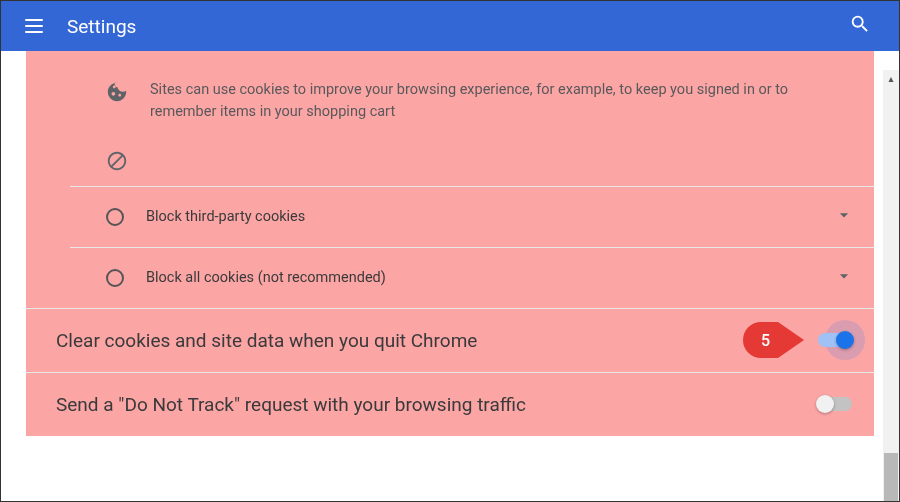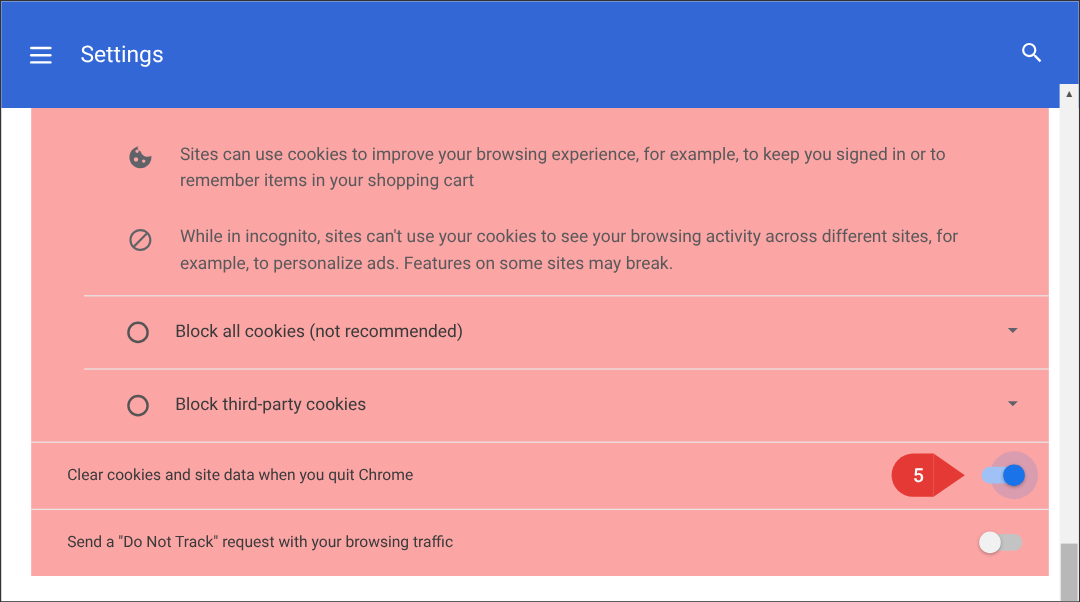--- a/index.html
+++ b/index.html
@@ -7,21 +7,21 @@
       font-family: Roboto, Arial, sans-serif;
       background: #fff;
       width: 900px;
       height: 502px;
       overflow: hidden;
       position: relative;
       border: 1px solid #333;
     }
     .header {
       background: #3367d6;
-      height: 89px;
+      height: 50px;
       display: flex;
       align-items: center;
       padding: 0 20px;
       color: #fff;
       justify-content: space-between;
     }
     .header-left {
       display: flex;
       align-items: center;
       gap: 20px;
@@ -109,21 +109,21 @@
     }
     .chevron svg { width: 20px; height: 20px; fill: #5f6368; }
     .toggle-row {
       display: flex;
       align-items: center;
       padding: 20px 22px 20px 30px;
       border-top: 1px solid #e8e8e8;
       position: relative;
     }
     .toggle-label {
-      font-size: 13px;
+      font-size: 19px;
       color: #3a3a3b;
       flex: 1;
     }
     .toggle {
       position: relative;
       width: 34px;
       height: 14px;
       cursor: pointer;
     }
     .toggle-track {
@@ -244,43 +244,42 @@
       </div>
       <div class="info-text">Sites can use cookies to improve your browsing experience, for example, to keep you signed in or to remember items in your shopping cart</div>
     </div>
 
     <div class="info-block">
       <div class="info-icon block-icon">
         <svg viewBox="0 0 24 24">
             <path d="M12 2C6.48 2 2 6.48 2 12s4.48 10 10 10 10-4.48 10-10S17.52 2 12 2zM4 12c0-4.42 3.58-8 8-8 1.85 0 3.55.63 4.9 1.69L5.69 16.9C4.63 15.55 4 13.85 4 12zm8 8c-1.85 0-3.55-.63-4.9-1.69L18.31 7.1C19.37 8.45 20 10.15 20 12c0 4.42-3.58 8-8 8z"></path>
           </svg>
       </div>
-      <div class="info-text">While in incognito, sites can't use your cookies to see your browsing activity across different sites, for example, to personalize ads. Features on some sites may break.</div>
+    </div>
+
+    <div class="option-row">
+      <div class="radio"></div>
+      <div class="option-label">Block third-party cookies</div>
+      <div class="chevron">
+        <svg viewBox="0 0 24 24">
+            <path d="M7 10l5 5 5-5z"></path>
+          </svg>
+      </div>
     </div>
 
     <div class="option-row">
       <div class="radio"></div>
       <div class="option-label">Block all cookies (not recommended)</div>
       <div class="chevron">
         <svg viewBox="0 0 24 24">
             <path d="M7 10l5 5 5-5z"></path>
           </svg>
       </div>
     </div>
 
-    <div class="option-row">
-      <div class="radio"></div>
-      <div class="option-label">Block third-party cookies</div>
-      <div class="chevron">
-        <svg viewBox="0 0 24 24">
-            <path d="M7 10l5 5 5-5z"></path>
-          </svg>
-      </div>
-    </div>
-
     <div class="toggle-row">
       <div class="toggle-label">Clear cookies and site data when you quit Chrome</div>
       <div class="annotation" style="right:70px;">
         <div class="annotation-bubble">5</div>
         <div class="annotation-tail"></div>
       </div>
       <div class="toggle on halo">
         <div class="toggle-track"></div>
         <div class="toggle-thumb"></div>
       </div>

